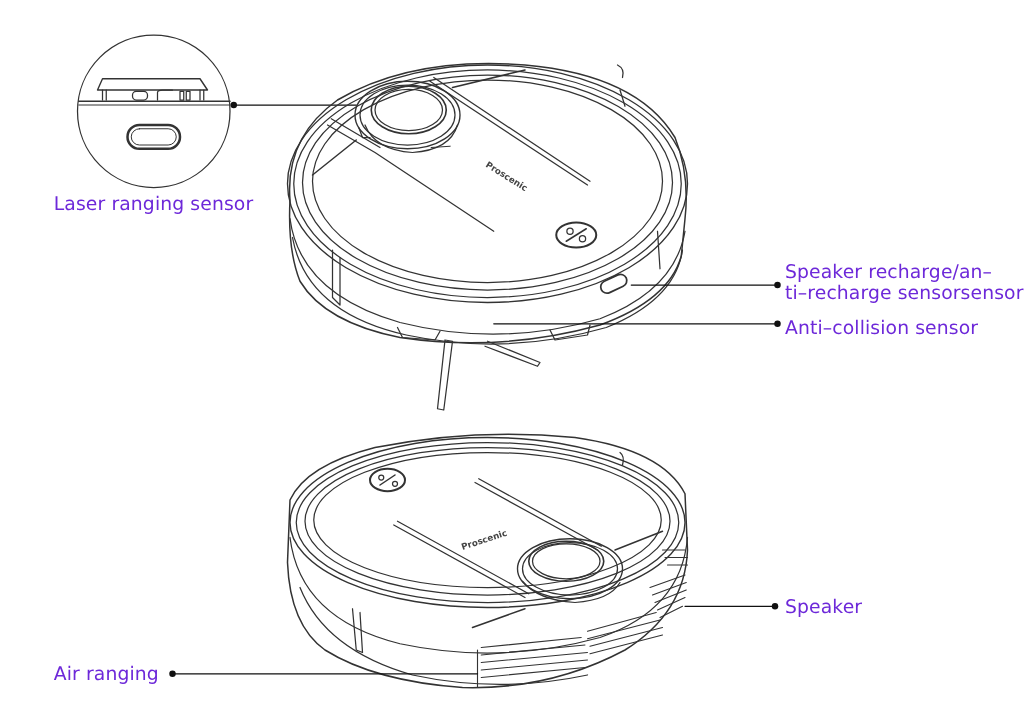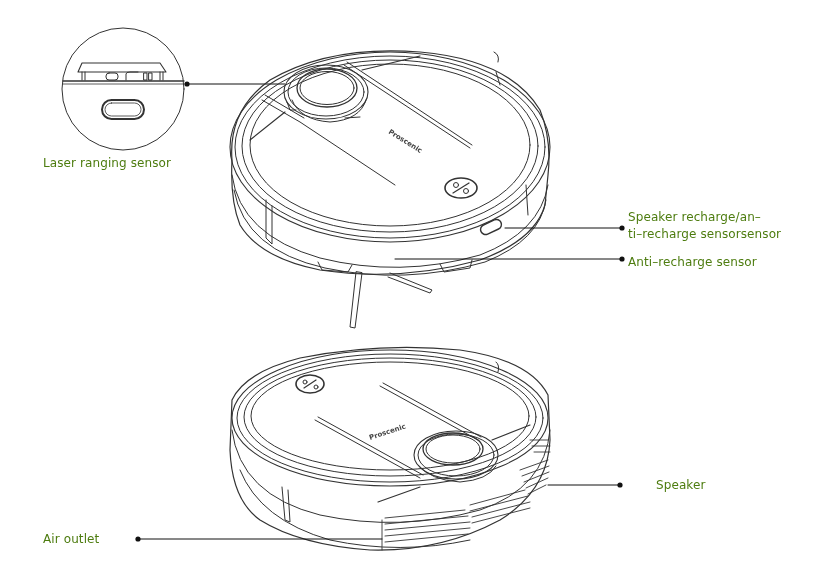--- a/index.html
+++ b/index.html
@@ -1,19 +1,19 @@
 <!DOCTYPE html>
 <html><head>
 <meta charset="utf-8">
 <style>
   html, body { margin: 0; padding: 0; background: #ffffff; }
   body { width: 829px; height: 573px; position: relative; overflow: hidden;
          font-family: "DejaVu Sans", "Liberation Sans", sans-serif; color: #222; }
   #art { position: absolute; left: 0; top: 0; width: 829px; height: 573px; }
-  .label { position: absolute; font-size: 12px; line-height: 16px; color: #4d7c0f; white-space: nowrap; letter-spacing: 0.1px; }
+  .label { position: absolute; font-size: 15px; line-height: 16px; color: #6d28d9; white-space: nowrap; letter-spacing: 0.1px; }
 </style>
 </head>
 <body>
 
 <svg id="art" viewBox="0 0 829 573" xmlns="http://www.w3.org/2000/svg">
   <g fill="none" stroke="#333" stroke-width="1" stroke-linecap="round" stroke-linejoin="round">
 
     <g>
       <circle cx="123" cy="89" r="61" stroke-width="1"></circle>
 
@@ -154,15 +154,15 @@
     <line x1="548" y1="485" x2="620" y2="485" stroke="#111" stroke-width="1"></line>
     <circle cx="620" cy="485" r="2.6" fill="#111" stroke="none"></circle>
     <circle cx="138" cy="539" r="2.6" fill="#111" stroke="none"></circle>
     <line x1="138" y1="539" x2="382" y2="539" stroke="#111" stroke-width="1"></line>
   </g>
 </svg>
 
 <div class="label" style="left:43px; top:155px;">Laser ranging sensor</div>
 <div class="label" style="left:628px; top:209px;">Speaker recharge/an–</div>
 <div class="label" style="left:628px; top:226px;">ti–recharge sensorsensor</div>
-<div class="label" style="left:628px; top:254px;">Anti–recharge sensor</div>
-<div class="label" style="left:656px; top:477px;text-align:right;">Speaker</div>
-<div class="label" style="left:43px; top:531px;">Air outlet</div>
+<div class="label" style="left:628px; top:254px;">Anti–collision sensor</div>
+<div class="label" style="left:628px; top:477px;text-align:right;">Speaker</div>
+<div class="label" style="left:43px; top:531px;">Air ranging</div>
 
 </body></html>

